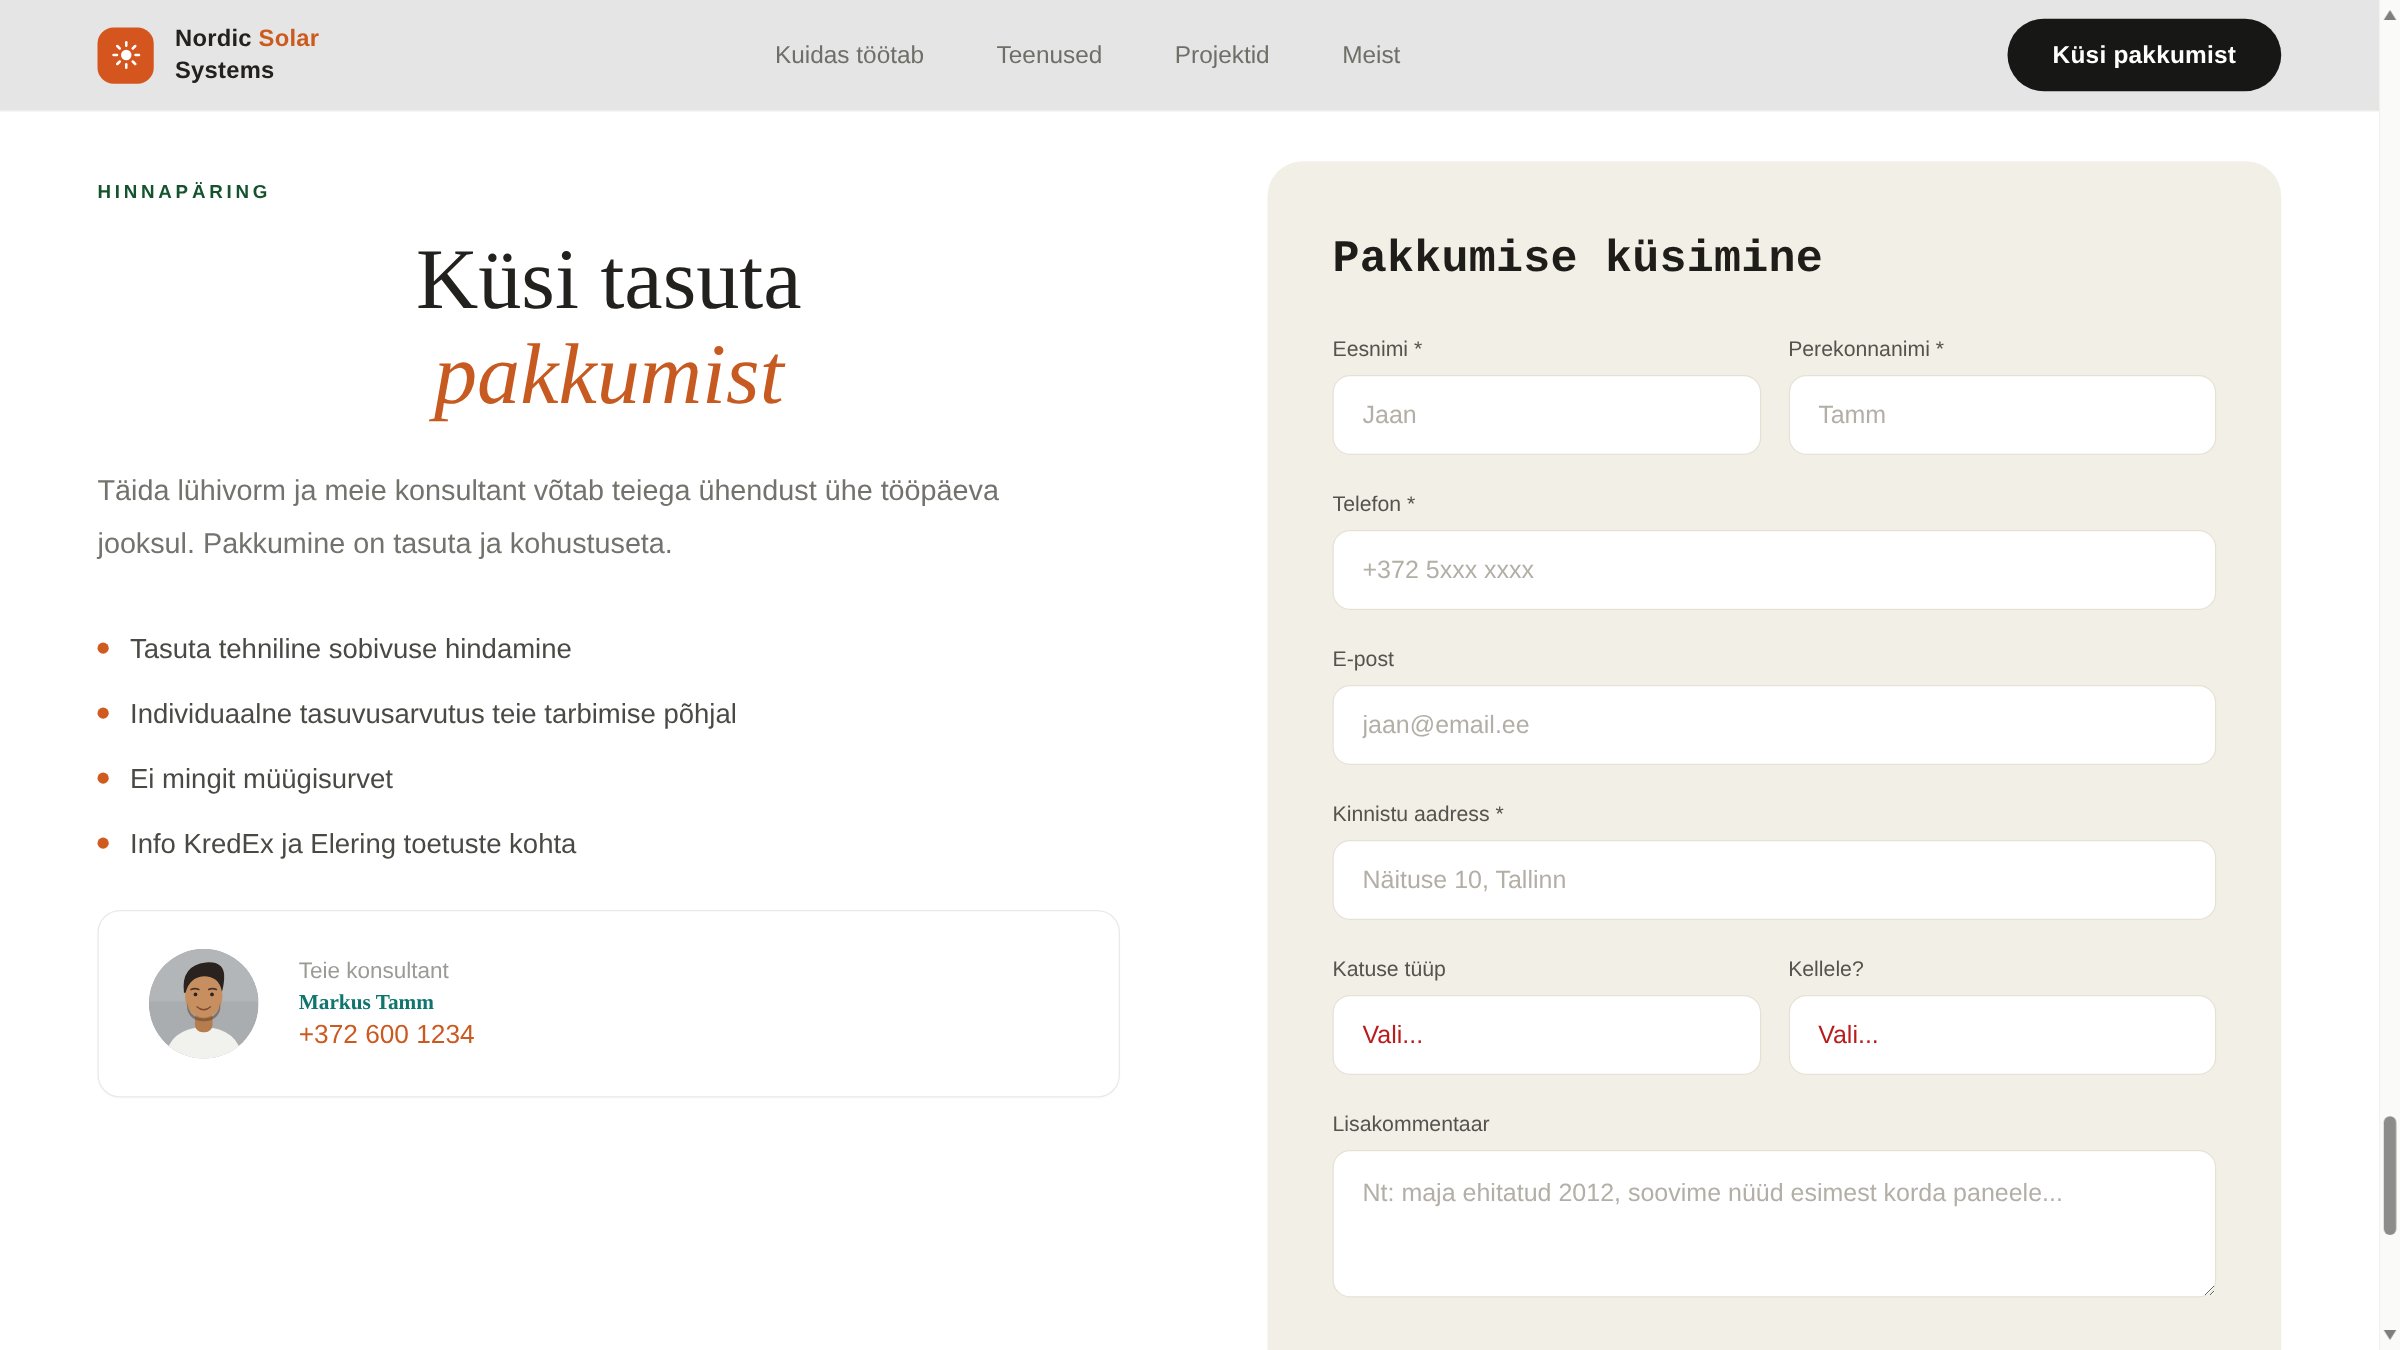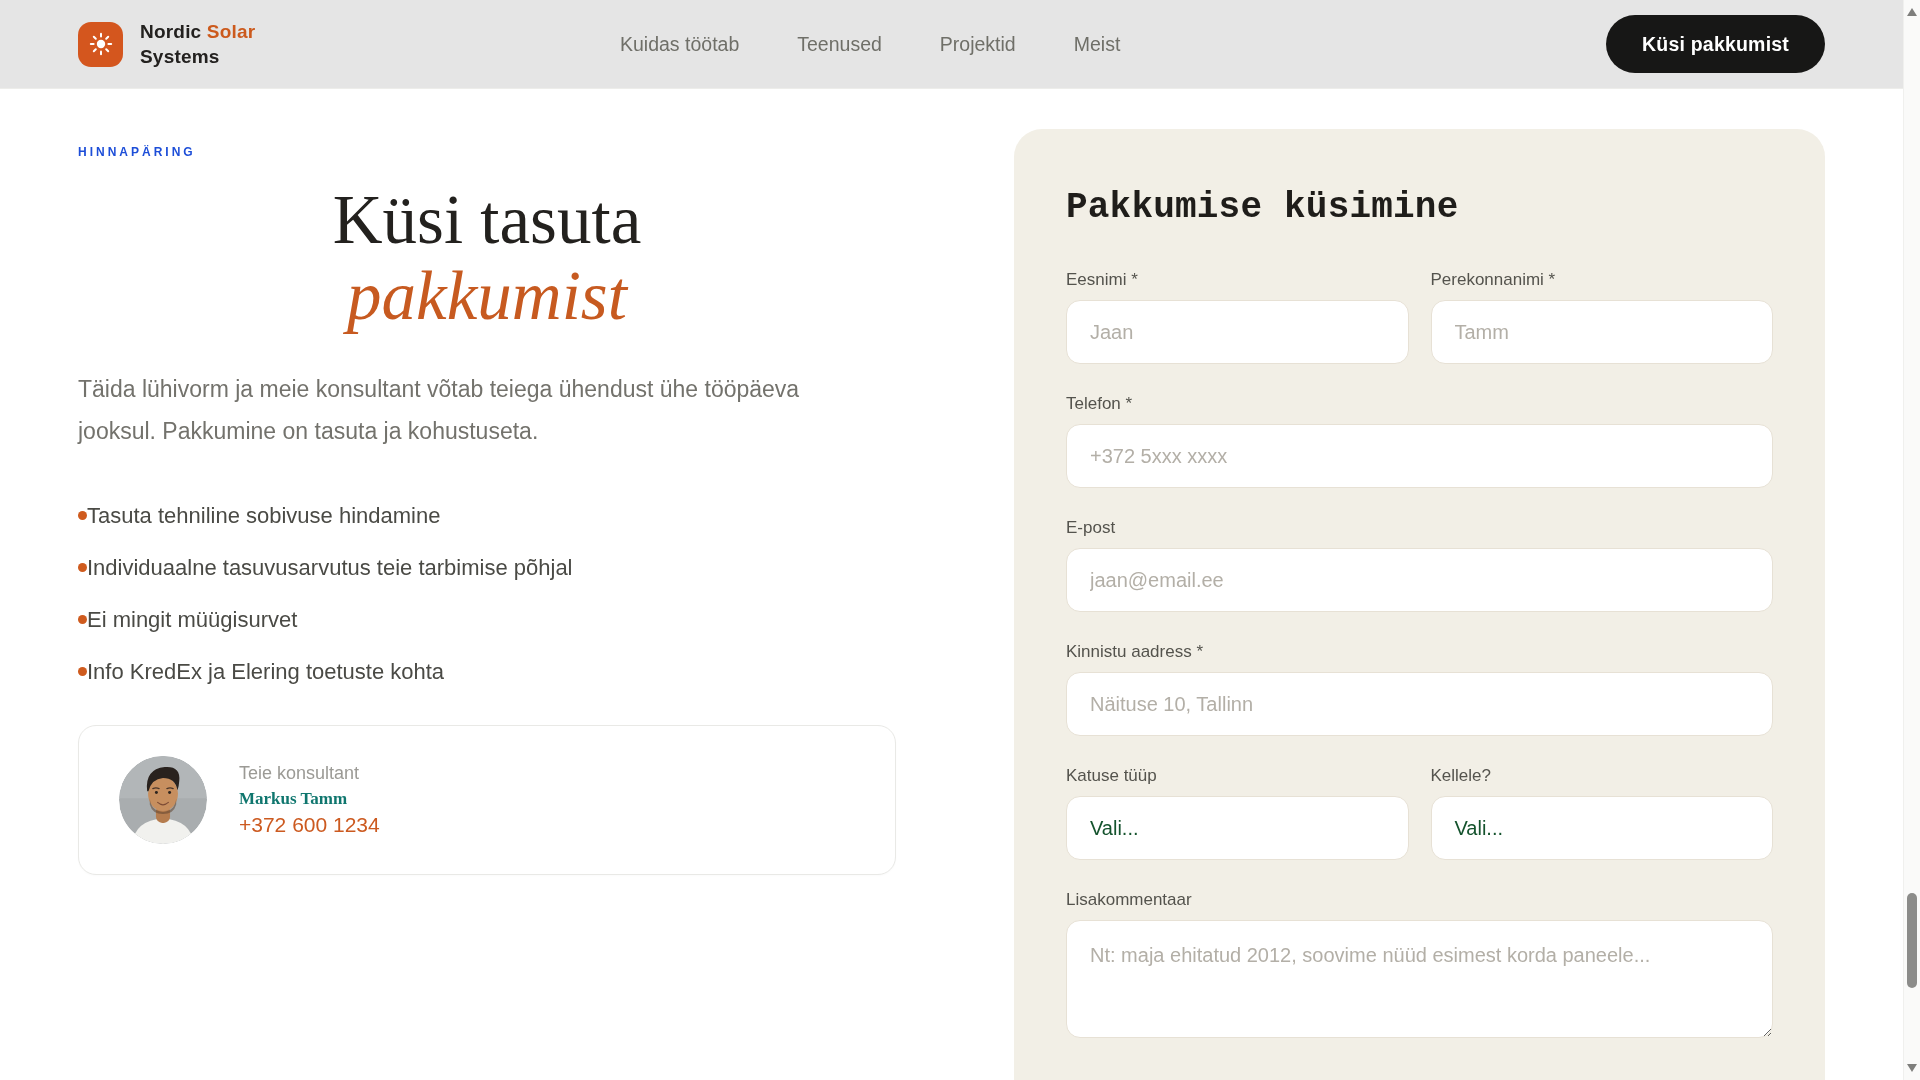--- a/index.html
+++ b/index.html
@@ -17,27 +17,27 @@
   .logo-text .accent { color:#cc5a1d; }
   .nav { position:absolute; left:620px; width:700px; display:flex; gap:58px; align-items:center; }
   .nav a { text-decoration:none; color:#6f6f68; font-size:19.5px; cursor:pointer; }
   .cta-btn { margin-left:auto; background:#171716; color:#ffffff; border:none; cursor:pointer;
              height:58px; padding:0 36px; border-radius:29px; font-size:19.5px; font-weight:700;
              font-family:"Liberation Sans", sans-serif; letter-spacing:.2px; }
 
   
   .main { display:flex; height:991px; }
   .left-col { width:818px; margin-left:78px; padding-top:56px; flex:0 0 auto; }
-  .eyebrow { color:#1d4ed8; font-size:12px; font-weight:700; letter-spacing:3px; }
+  .eyebrow { color:#14532d; font-size:15px; font-weight:700; letter-spacing:3px; }
   .h1 { font-family:"Liberation Serif", serif; font-weight:400; color:#23211e;
         font-size:69px; line-height:1.1; margin-top:24px;text-align:center; }
   .h1 .line2 { font-style:italic; color:#c75a20; }
   .lede { margin-top:34px; max-width:760px; color:#73726c; font-size:23px; line-height:1.82; }
   .benefits { list-style:none; margin-top:50px; }
-  .benefits li { display:flex; align-items:center; color:#4a4a45;
+  .benefits li { display:flex; align-items:center; gap:17px; color:#4a4a45;
                  font-size:22px; margin-bottom:26px; }
   .benefits .dot { width:9px; height:9px; border-radius:50%; background:#cf5b1e; flex:0 0 auto; }
 
   .consult-card { margin-top:40px; width:818px; border:1px solid #e9e9e6; border-radius:18px;
                   background:#ffffff; display:flex; align-items:center; gap:32px;
                   padding:30px 40px; box-shadow:0 1px 2px rgba(0,0,0,.02); }
   .avatar { width:88px; height:88px; border-radius:50%; overflow:hidden; flex:0 0 auto; }
   .consult-role { color:#9b9a95; font-size:18px; }
   .consult-name { font-family:"Liberation Serif", serif; font-weight:700; color:#0f766e;
                   font-size:17px; margin-top:5px; }
@@ -46,21 +46,21 @@
   
   .panel { width:811px; margin-left:118px; margin-top:40px; height:1100px;
            background:#f2efe6; border-radius:28px; padding:58px 52px; flex:0 0 auto; }
   .panel h2 { font-family:Liberation Mono, monospace; color:#1f1d1a; font-size:36px;
               font-weight:700; letter-spacing:.2px; margin-bottom:42px; }
   .f-row { display:flex; gap:22px; }
   .f-group { margin-bottom:30px; flex:1; }
   .f-label { display:block; color:#54534d; font-size:17px; margin-bottom:10px; }
   .f-input, .f-select, .f-textarea {
       width:100%; background:#ffffff; border:1px solid #e7e1d5; border-radius:14px;
-      font-family:"Liberation Sans", sans-serif; font-size:20px; color:#14532d;
+      font-family:"Liberation Sans", sans-serif; font-size:20px; color:#b91c1c;
       outline:none; }
   .f-input, .f-select { height:64px; padding:0 23px; }
   .f-input::placeholder, .f-textarea::placeholder { color:#b3afa7; }
   .f-select { display:flex; align-items:center; cursor:pointer; }
   .f-textarea { height:118px; padding:19px 23px; resize:vertical; line-height:1.5; }
 
   
   .scrollbar { position:fixed; top:0; right:0; width:17px; height:1080px;
                background:#fafaf9; border-left:1px solid #f0f0ee; z-index:10; }
   .sb-up, .sb-down { position:absolute; left:3px; width:0; height:0; cursor:pointer; }

